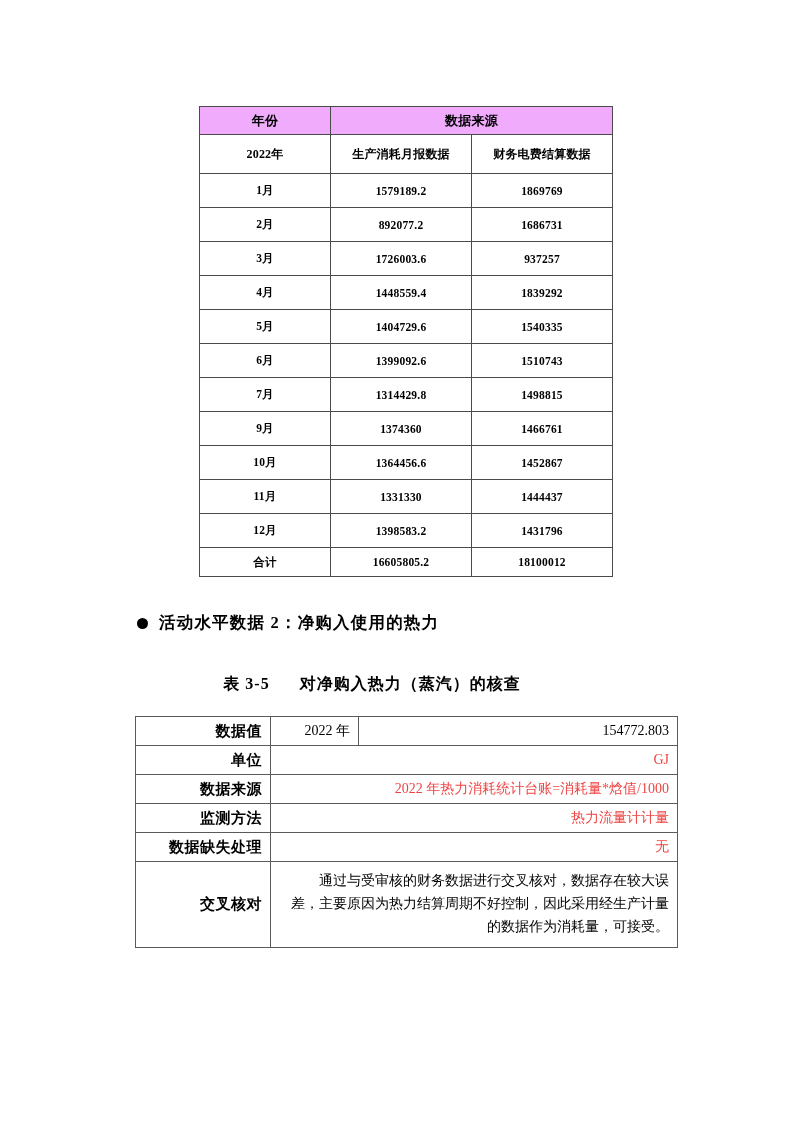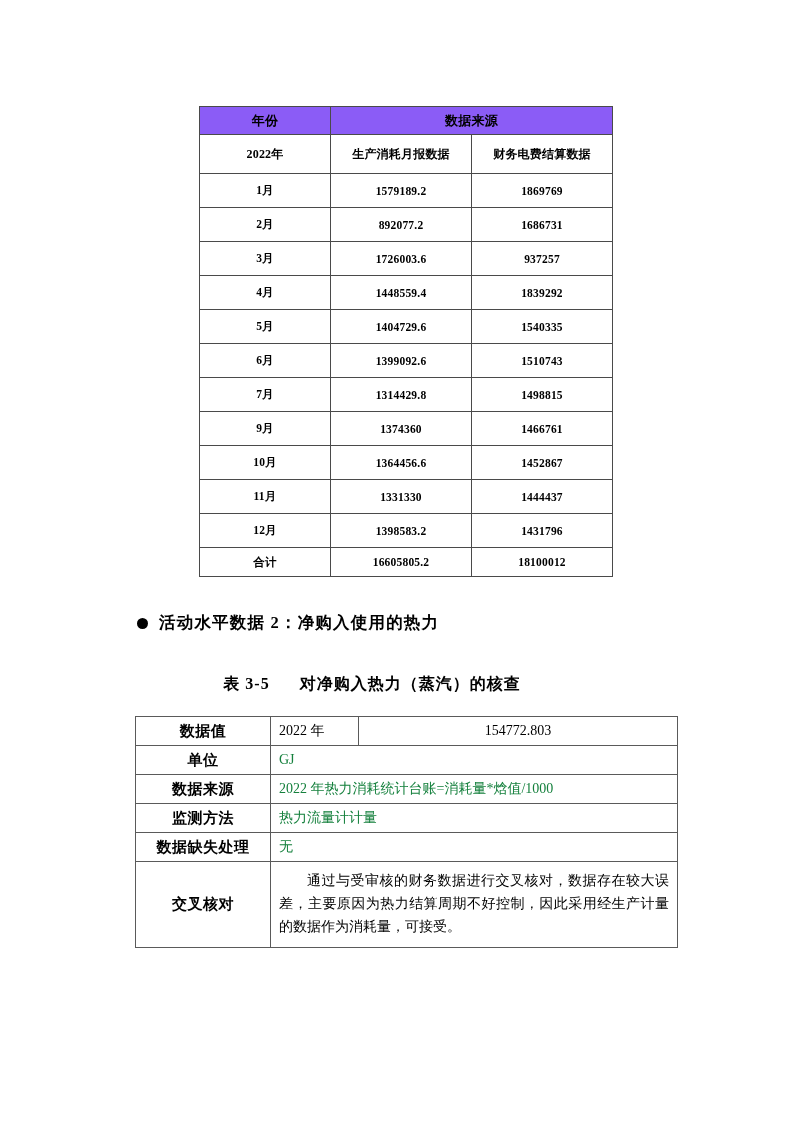--- a/index.html
+++ b/index.html
@@ -36,21 +36,21 @@
     font-weight: bold;
     font-size: 11.5px;
     letter-spacing: 0.2px;
     padding: 0 2px;
   }
   .col-month  { width: 126px; }
   .col-prod   { width: 125px; }
   .col-fin    { width: 163px; }
 
   tr.head-row td {
-    background: #8b5cf6;
+    background: #f0abfc;
     height: 27px;
     font-size: 13px;
   }
   tr.subhead-row td {
     height: 38px;
     font-size: 12px;
   }
   tr.data-row td {
     height: 33px;
   }
@@ -103,33 +103,34 @@
   }
   table.heat-table {
     border-collapse: collapse;
     width: 100%;
     table-layout: fixed;
   }
   table.heat-table td {
     border: 1px solid #5a5a5a;
     vertical-align: middle;
     padding: 0 8px;
+    text-align: right;
   }
   td.h-label {
     width: 118px;
     text-align: center;
     font-weight: bold;
     font-size: 15px;
     letter-spacing: 0.5px;
   }
   td.h-value {
     text-align: left;
     font-size: 14px;
     font-weight: normal;
-    color: #15803d;
+    color: #ef4444;
   }
   td.h-year {
     width: 71px;
     text-align: left;
     font-size: 14px;
     font-weight: normal;
   }
   td.h-number {
     text-align: center;
     font-size: 14px;

